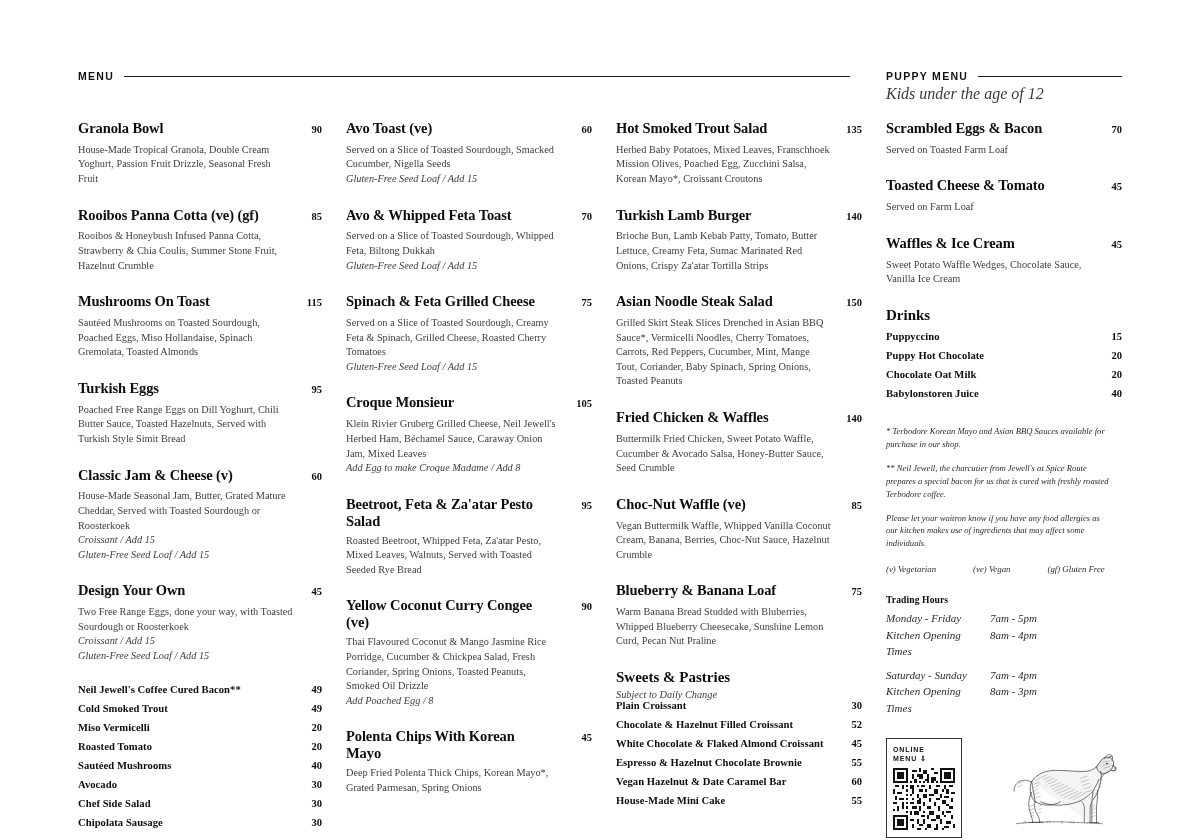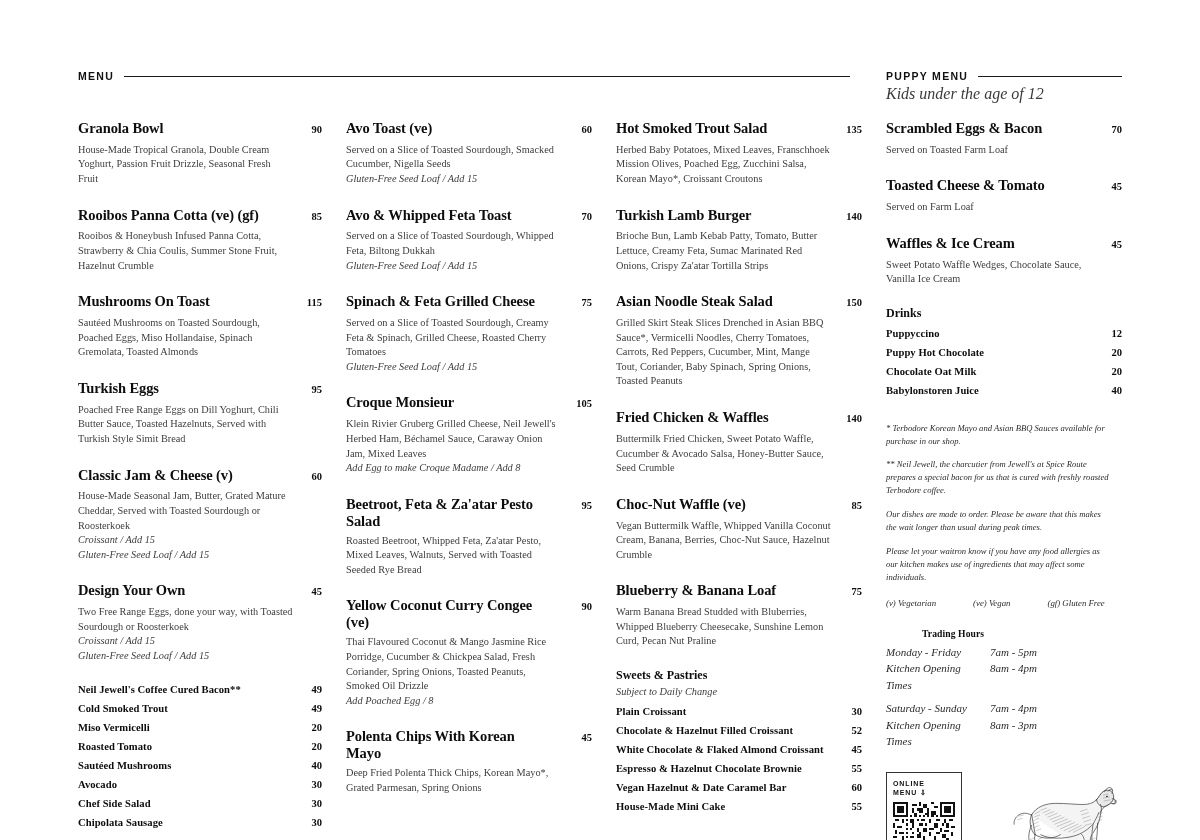--- a/index.html
+++ b/index.html
@@ -118,31 +118,30 @@
   }
   .line-price{
     font-weight:700;
     font-size:10.6px;
     color:#0d0d0d;
     white-space:nowrap;
   }
 
   .group-title{
     font-weight:700;
-    font-size:12px;
+    font-size:15px;
     line-height:1.15;
     color:#0d0d0d;
     margin-bottom:5px;
   }
   .group-sub{
     font-style:italic;
     font-size:10.3px;
     color:#3d3d3d;
     margin-top:-2px;
-    margin-bottom:9px;
   }
 
   .sides-block{ margin-top:0; }
 
   
   .notes{ margin-top:26px; }
   .note{
     font-style:italic;
     font-size:8.6px;
     line-height:1.5;
@@ -161,21 +160,20 @@
   }
 
   
   .hours{ margin-top:20px; }
   .hours-title{
     font-weight:700;
     font-size:9.6px;
     color:#0d0d0d;
     margin-bottom:5px;
     letter-spacing:0.1px;
-    margin-left:36px;
   }
   .hours-row{
     display:flex;
     font-style:italic;
     font-size:11px;
     line-height:1.5;
     color:#2b2b2b;
     gap:12px;
   }
   .hours-row .d{ width:92px; }
@@ -491,41 +489,40 @@
       <div class="item-desc">Sweet Potato Waffle Wedges, Chocolate Sauce, Vanilla Ice Cream</div>
 
     </div>
           </div>
 
       <div style="margin-top:4px;">
         <div class="group-title" style="margin-bottom:7px;">Drinks</div>
         <div id="c4-drinks">
               <div class="line">
        <span class="line-name">Puppyccino</span>
-       <span class="line-price">12</span>
+       <span class="line-price">15</span>
      </div>
               <div class="line">
        <span class="line-name">Puppy Hot Chocolate</span>
        <span class="line-price">20</span>
      </div>
               <div class="line">
        <span class="line-name">Chocolate Oat Milk</span>
        <span class="line-price">20</span>
      </div>
               <div class="line">
        <span class="line-name">Babylonstoren Juice</span>
        <span class="line-price">40</span>
      </div>
             </div>
       </div>
 
       <div class="notes" id="c4-notes">
             <div class="note">* Terbodore Korean Mayo and Asian BBQ Sauces available for purchase in our shop.</div>
             <div class="note">** Neil Jewell, the charcutier from Jewell's at Spice Route prepares a special bacon for us that is cured with freshly roasted Terbodore coffee.</div>
-            <div class="note">Our dishes are made to order. Please be aware that this makes the wait longer than usual during peak times.</div>
             <div class="note">Please let your waitron know if you have any food allergies as our kitchen makes use of ingredients that may affect some individuals.</div>
           </div>
 
       <div class="legend" id="c4-legend">
             <span>(v) Vegetarian</span>
             <span>(ve) Vegan</span>
             <span>(gf) Gluten Free</span>
           </div>
 
       <div class="hours">

